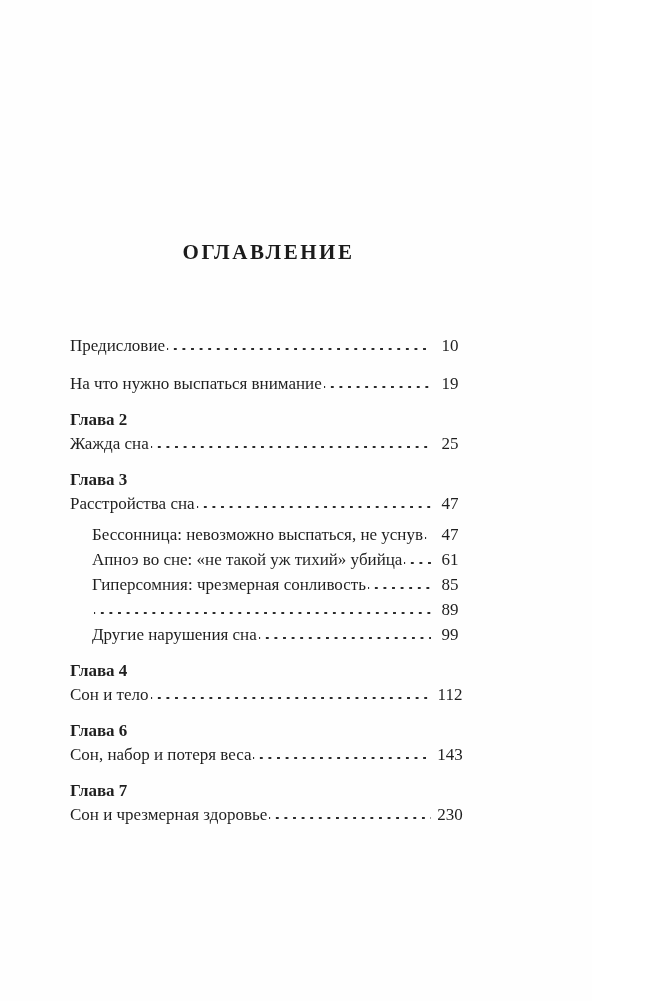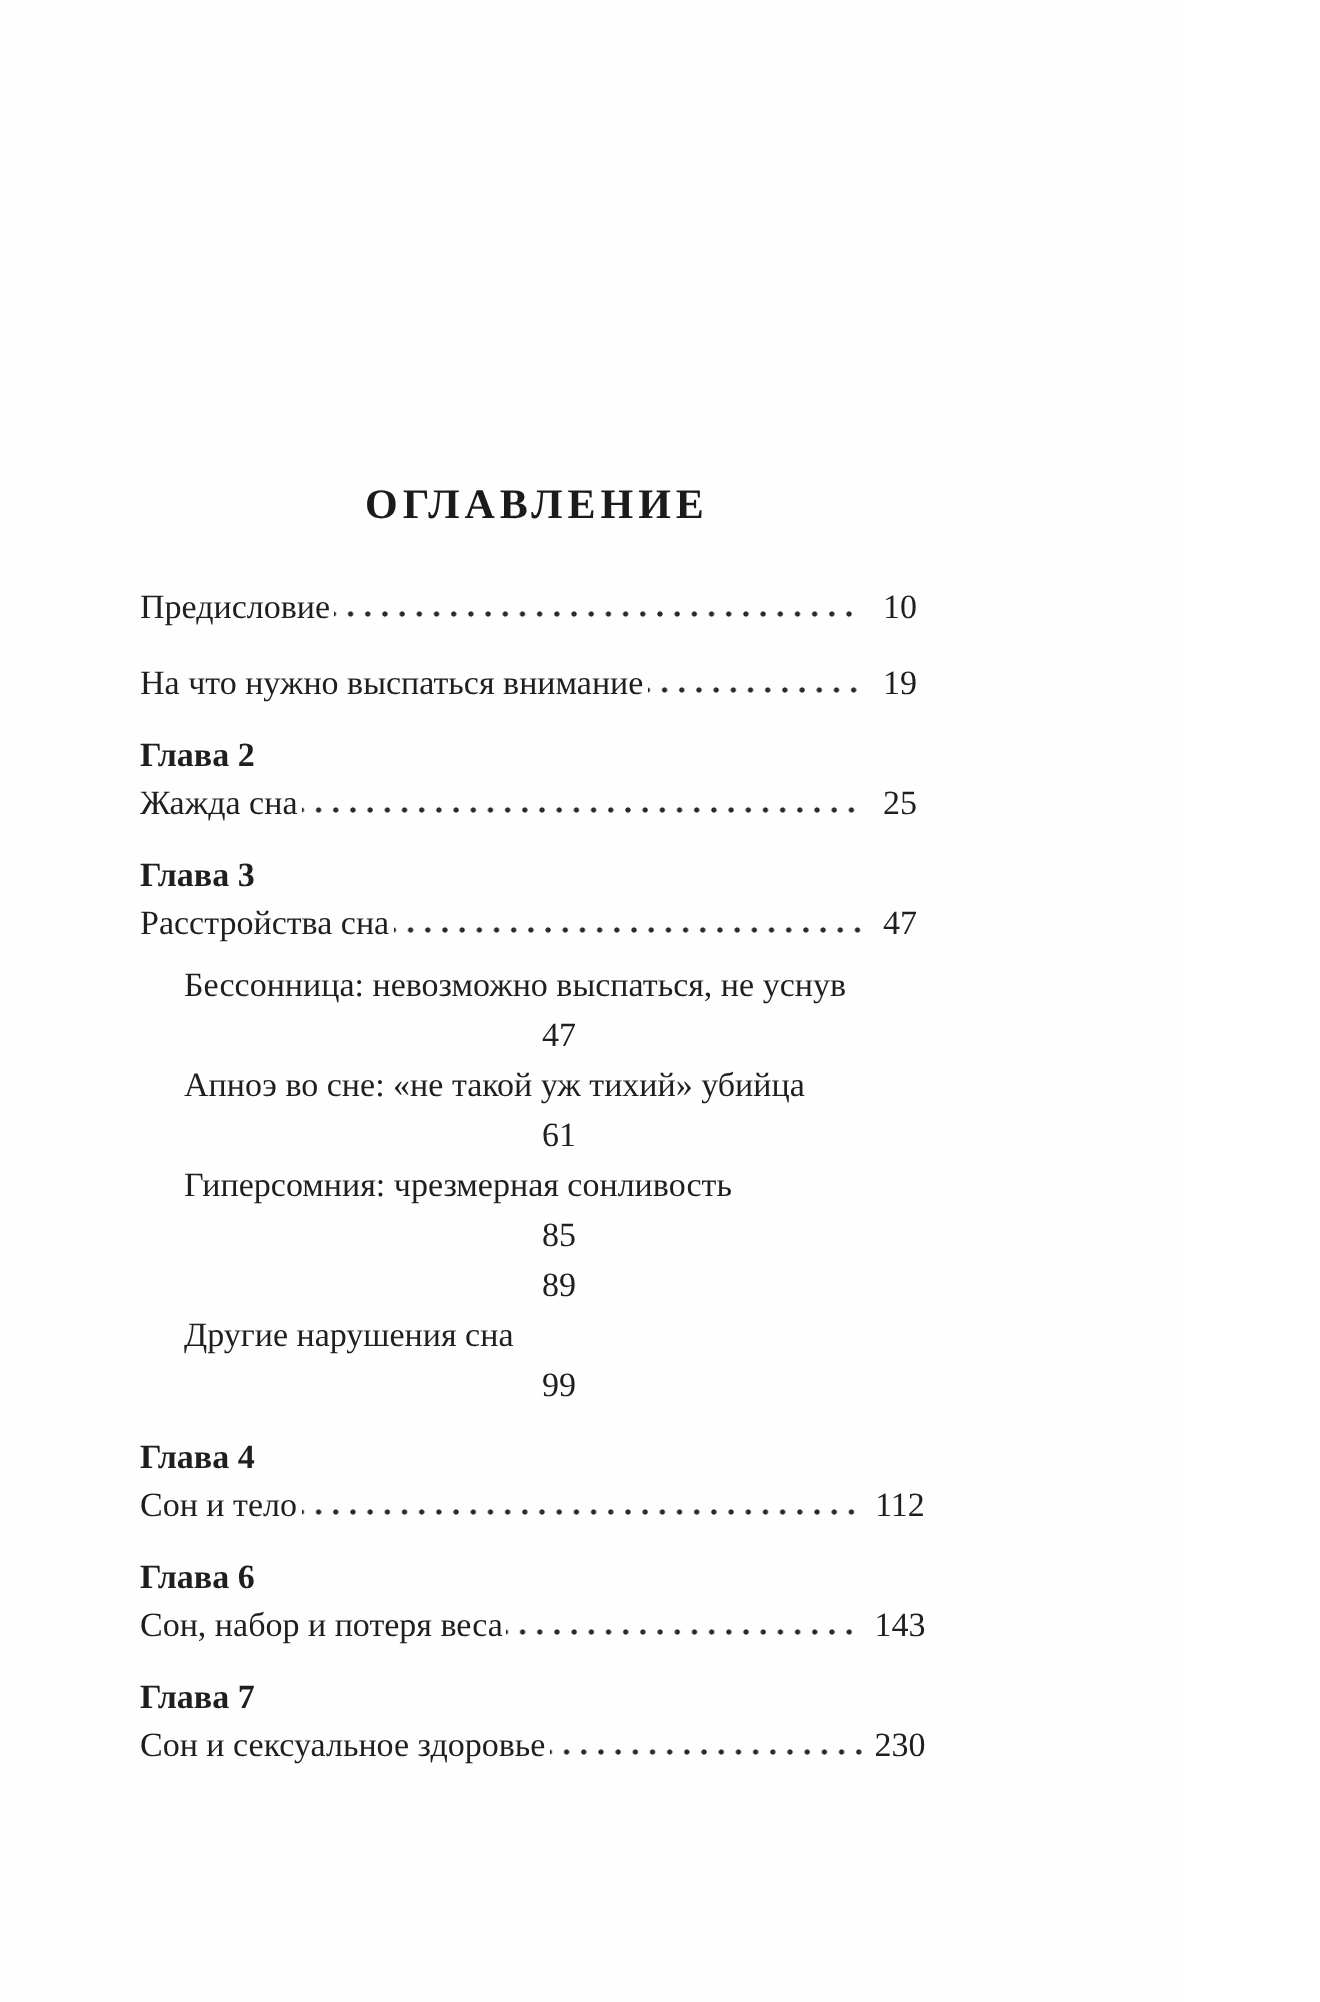--- a/index.html
+++ b/index.html
@@ -21,21 +21,21 @@
   .title {
     margin: 0;
     font-size: 21px;
     line-height: 22px;
     font-weight: bold;
     letter-spacing: 2.5px;
     text-align: center;
     color: #1b1b1b;
   }
   .toc {
-    margin-top: 28px;
+    margin-top: 70px;
     font-size: 17px;
   }
   .block + .block {
     margin-top: 13px;
   }
   .chapter {
     font-weight: bold;
     line-height: 22px;
     white-space: nowrap;
   }
@@ -57,21 +57,20 @@
   .row .pagenum {
     min-width: 34px;
     text-align: center;
     white-space: nowrap;
   }
   .subs {
     margin-top: 6px;
   }
   .subs .row {
     padding-left: 22px;
-    flex-direction: column;
   }
 </style>
 </head>
 <body>
 
 <div class="page">
   <h1 class="title">ОГЛАВЛЕНИЕ</h1>
   <div class="toc" id="toc-list">
       <div class="block">
         <div class="row">
@@ -141,19 +140,19 @@
         <div class="chapter">Глава 6</div>
         <div class="row">
     <span class="label">Сон, набор и потеря веса</span>
     <span class="dots"></span>
     <span class="pagenum">143</span>
   </div>
       </div>
       <div class="block">
         <div class="chapter">Глава 7</div>
         <div class="row">
-    <span class="label">Сон и сексуальное здоровье</span>
+    <span class="label">Сон и чрезмерная здоровье</span>
     <span class="dots"></span>
     <span class="pagenum">230</span>
   </div>
       </div>
     </div>
 </div>
 
 </body></html>

